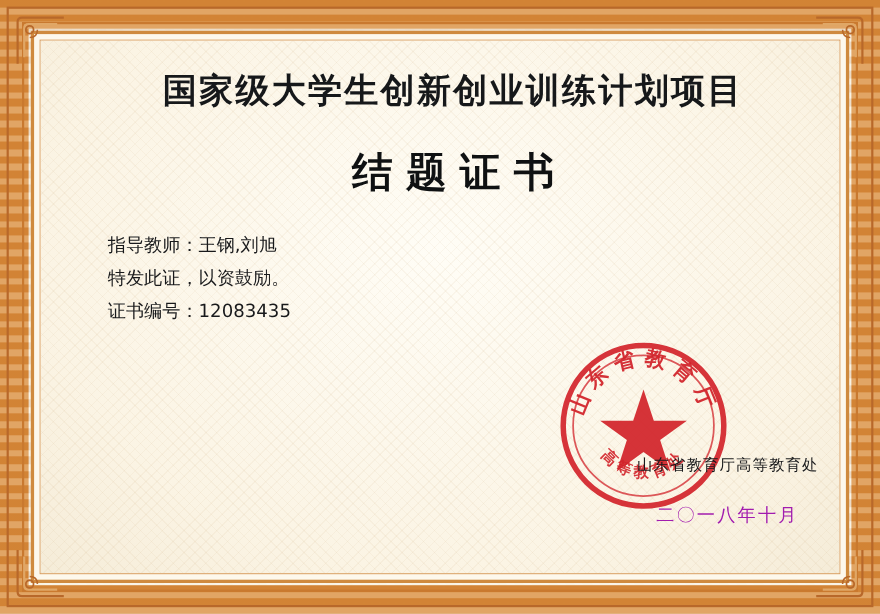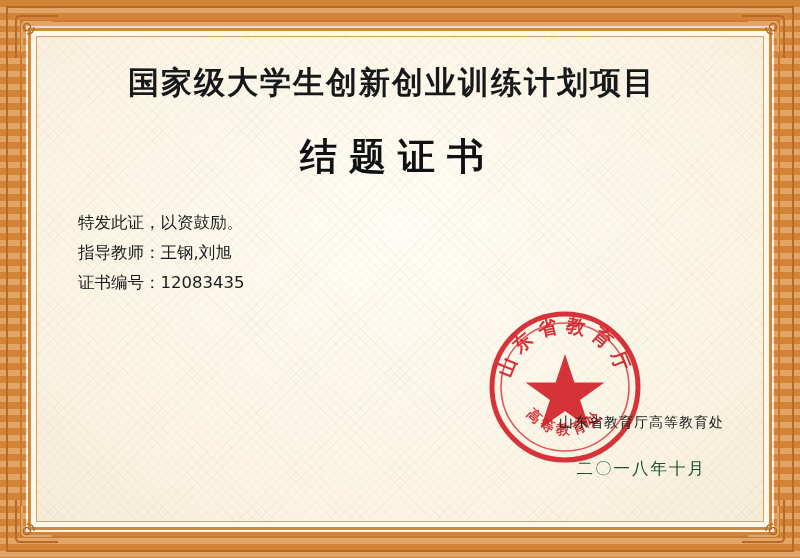--- a/index.html
+++ b/index.html
@@ -110,21 +110,21 @@
   }
   .corner svg { display: block; }
   .corner-tl { left: 14px;  top: 14px; }
   .corner-tr { right: 14px; top: 14px; transform: scaleX(-1); }
   .corner-bl { left: 14px;  bottom: 14px; transform: scaleY(-1); }
   .corner-br { right: 14px; bottom: 14px; transform: scale(-1,-1); }
 
   
   .content {
     position: absolute;
-    left: 44px;
+    left: 64px;
     top: 48px;
     width: 696px;
     height: 462px;
   }
 
   .title-main {
     text-align: center;
     font-family: "DejaVu Serif", "Liberation Serif", serif;
     font-weight: bold;
     font-size: 31px;
@@ -174,21 +174,21 @@
   .issuer {
     font-family: "DejaVu Sans", "Liberation Sans", sans-serif;
     font-size: 14px;
     color: #18191b;
     letter-spacing: 1px;
   }
   .issue-date {
     margin-top: 26px;
     font-family: "DejaVu Sans", "Liberation Sans", sans-serif;
     font-size: 16.5px;
-    color: #14532d;
+    color: #a21caf;
     letter-spacing: 2px;
     padding-right: 18px;
   }
 
   
   .seal {
     position: absolute;
     right: 96px;
     bottom: 44px;
     width: 158px;
@@ -243,22 +243,22 @@
   </div>
 
   <div class="content">
 
     <div class="title-main">国家级大学生创新创业训练计划项目</div>
 
     <div class="title-sub">结题证书</div>
 
 
     <div class="meta">
+      <div>指导教师：王钢,刘旭</div>
       <div>特发此证，以资鼓励。</div>
-      <div>指导教师：王钢,刘旭</div>
       <div>证书编号：12083435</div>
     </div>
 
     <div class="seal">
       <svg width="158" height="158" viewBox="0 0 158 158">
         <defs>
           <path id="sealArcTop" d="M 24 79 A 55 55 0 0 1 134 79" fill="none"></path>
           <path id="sealArcBottom" d="M 32 79 A 47 47 0 0 0 126 79" fill="none"></path>
         </defs>
         <circle cx="79" cy="79" r="73" fill="none" stroke="#d2232a" stroke-width="5" opacity="0.92"></circle>

